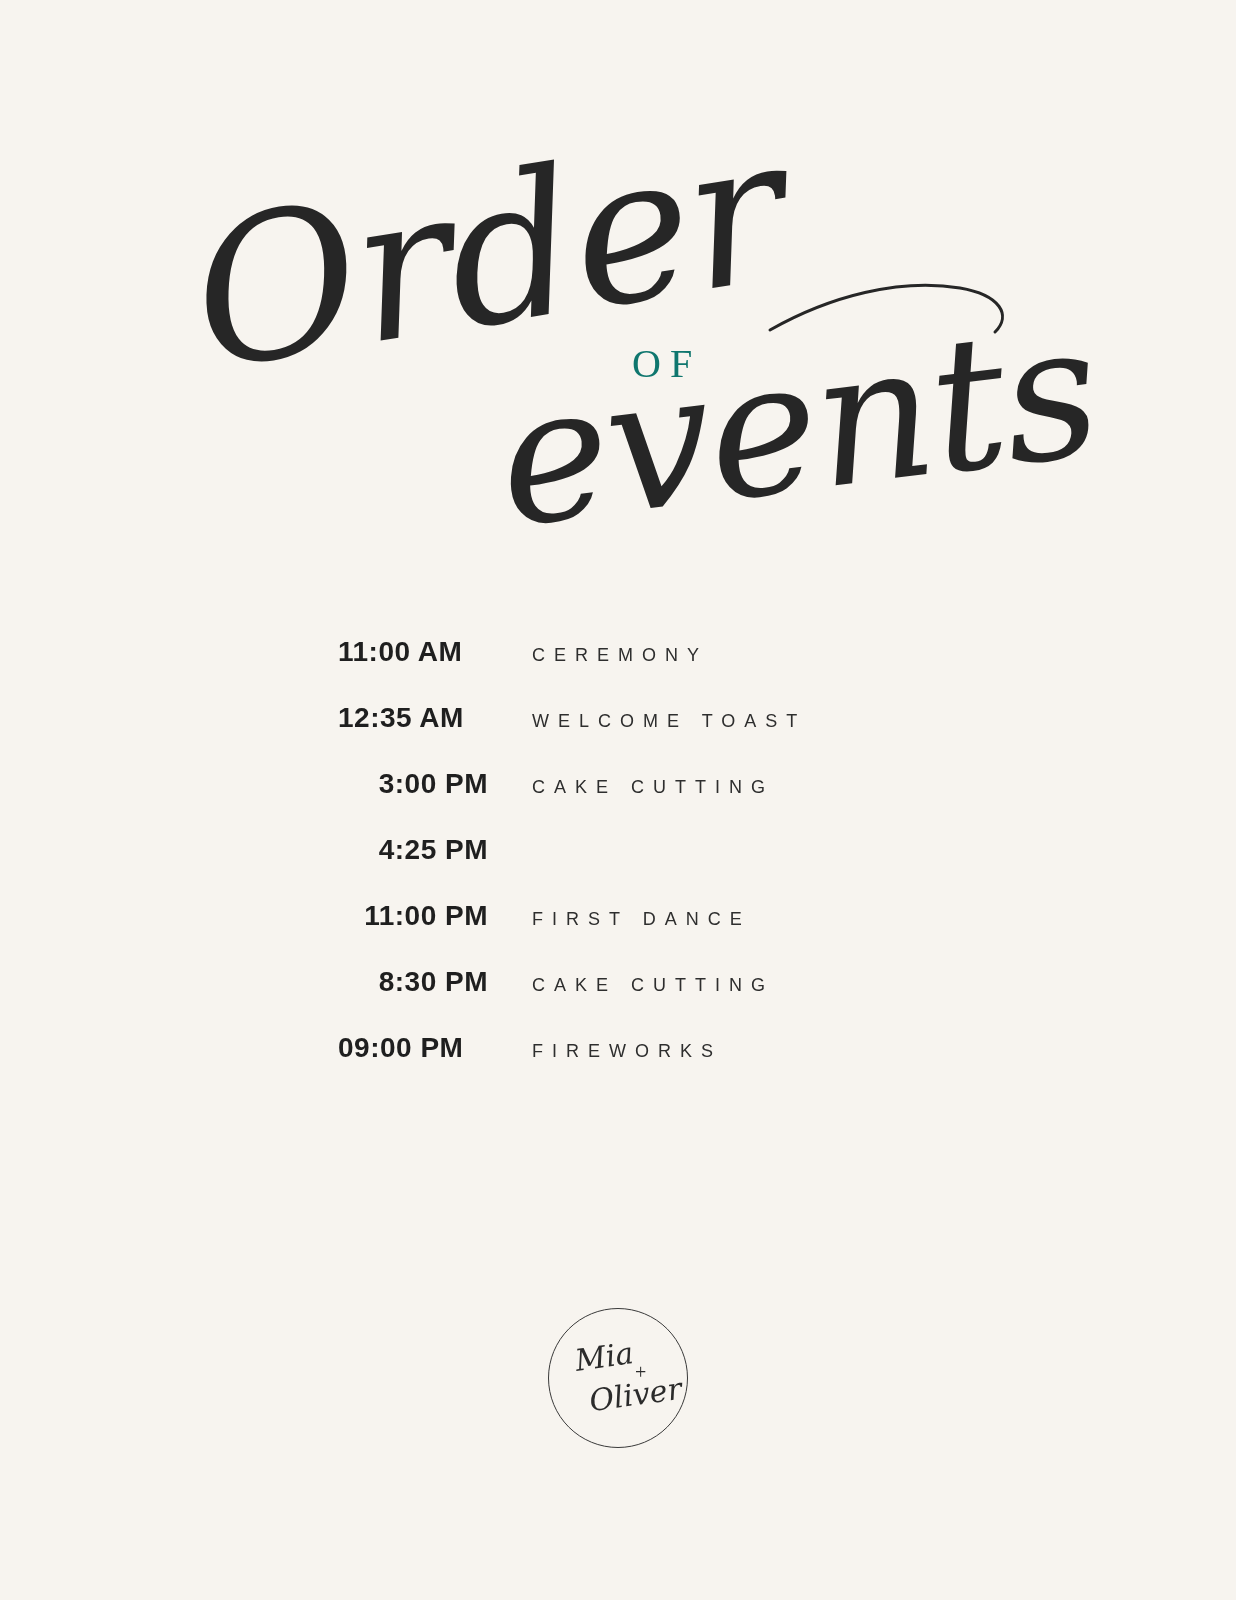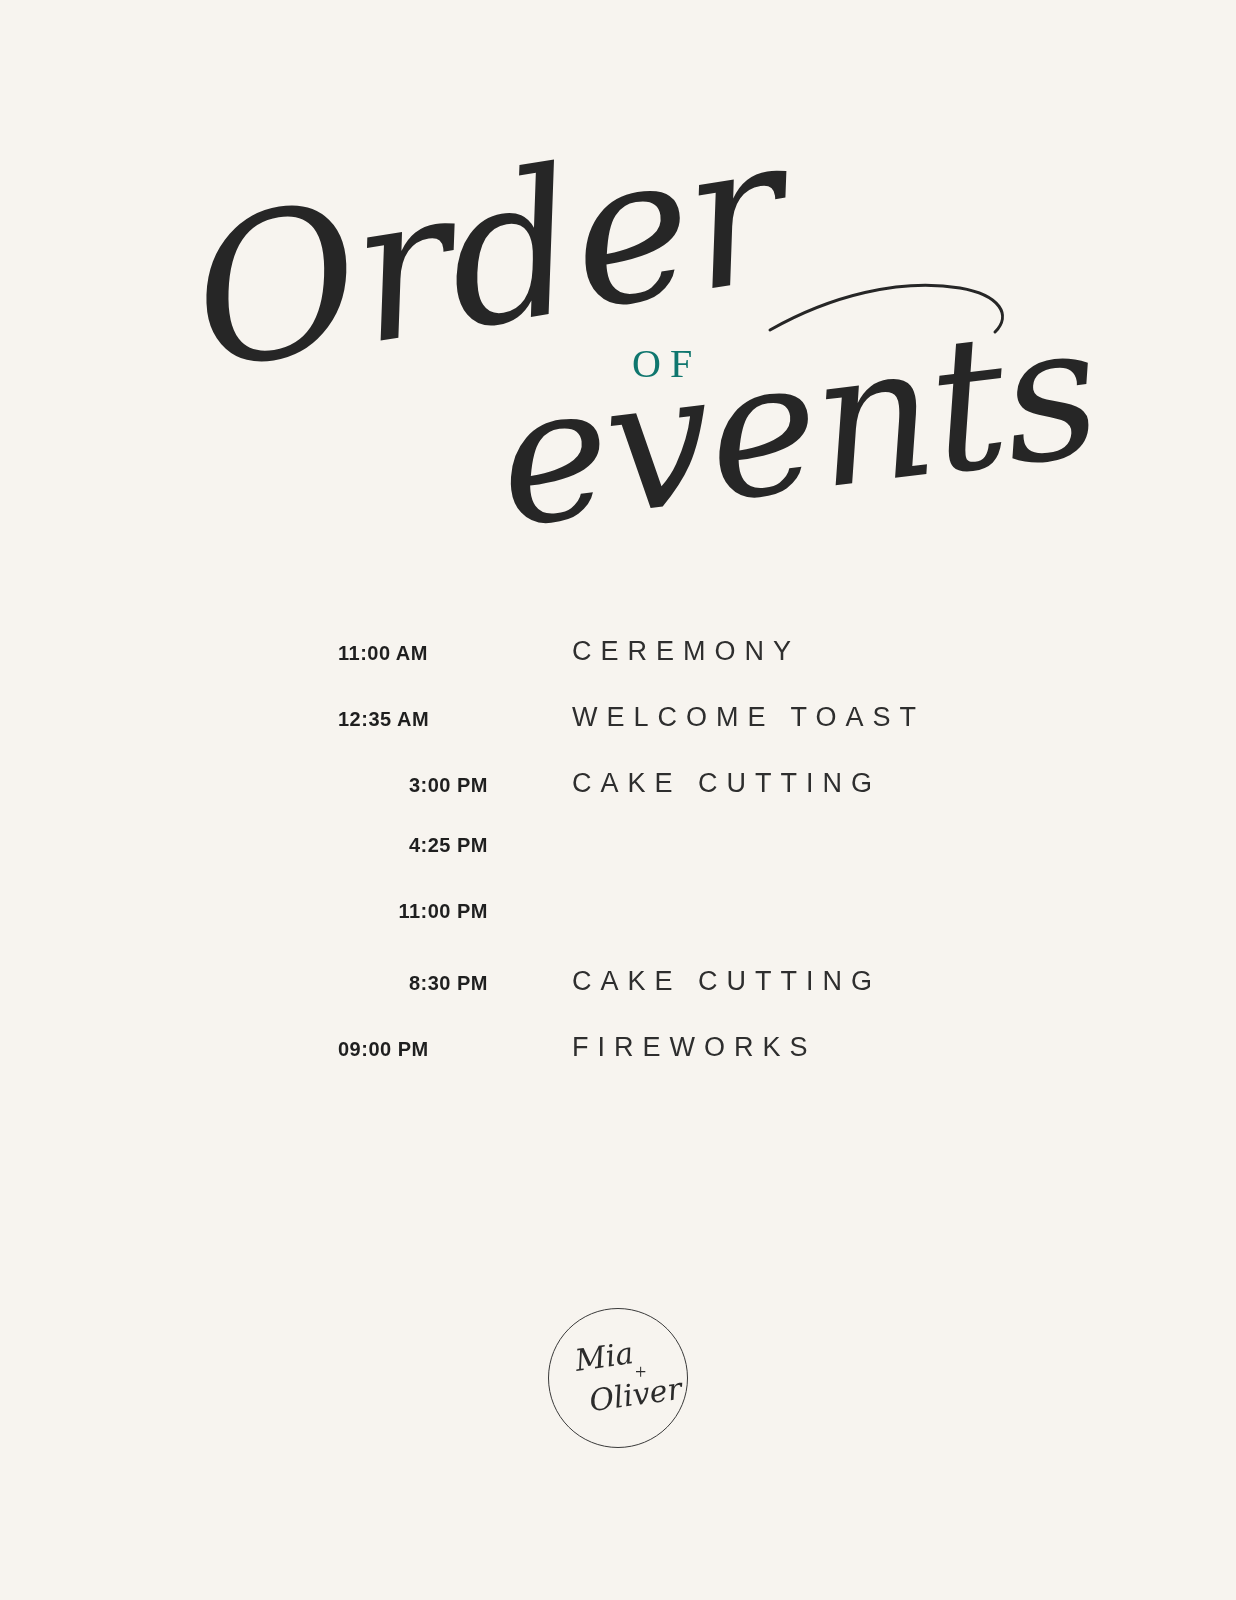--- a/index.html
+++ b/index.html
@@ -81,34 +81,34 @@
     height: 66px;
   }
 
   .row-time {
     width: 150px;
     text-align: right;
     padding-right: 0;
     margin-left: 338px;
     font-family: "Liberation Sans", sans-serif;
     font-weight: bold;
-    font-size: 20px;
+    font-size: 28px;
     letter-spacing: 0.5px;
     color: #1f1f1f;
   }
 
   .row-time.left {
     text-align: left;
   }
 
   .row-event {
-    margin-left: 84px;
+    margin-left: 44px;
     font-family: "Liberation Sans", sans-serif;
     font-weight: 300;
-    font-size: 27px;
+    font-size: 18px;
     letter-spacing: 9px;
     color: #2e2e2e;
     text-transform: uppercase;
   }
 
   
   .monogram {
     position: absolute;
     left: 0;
     top: 1308px;
@@ -189,20 +189,21 @@
     <div class="row-time">3:00 PM</div>
     <div class="row-event">Cake Cutting</div>
   </div>
 
   <div class="schedule-row">
     <div class="row-time">4:25 PM</div>
   </div>
 
   <div class="schedule-row">
     <div class="row-time">11:00 PM</div>
+    <div class="row-event">First Dance</div>
   </div>
 
 
   <div class="schedule-row">
     <div class="row-time">8:30 PM</div>
     <div class="row-event">Cake Cutting</div>
   </div>
 
   <div class="schedule-row">
     <div class="row-time left">09:00 PM</div>

